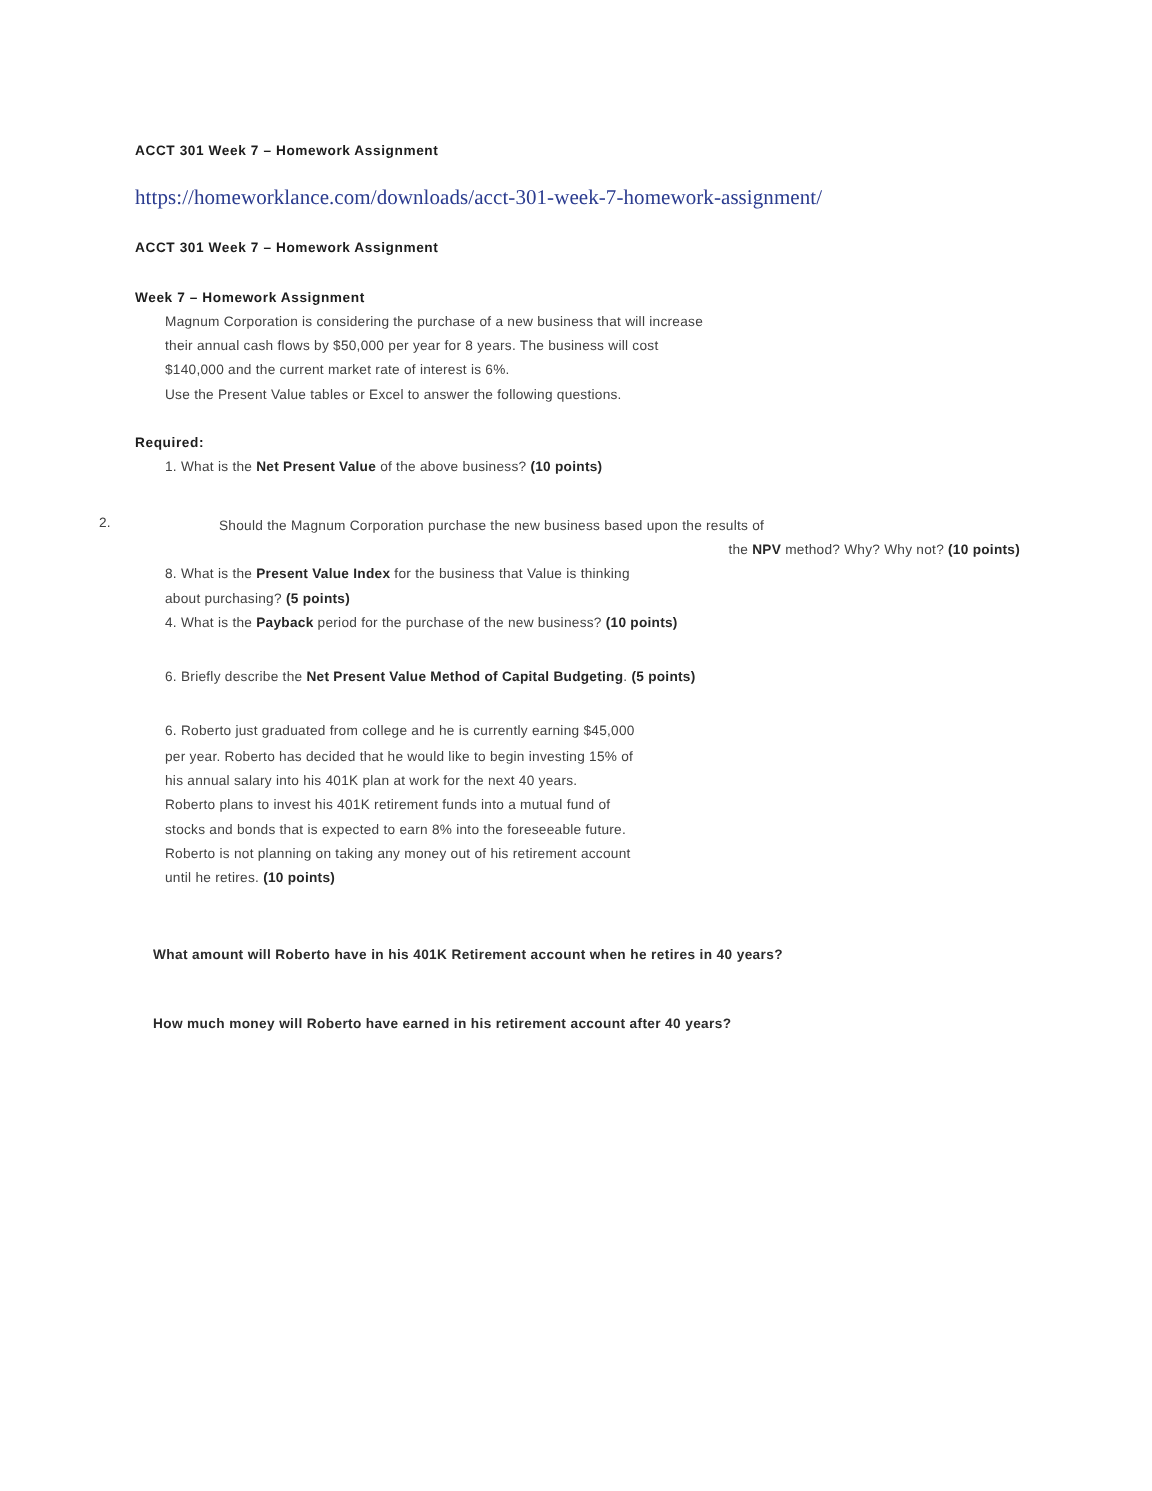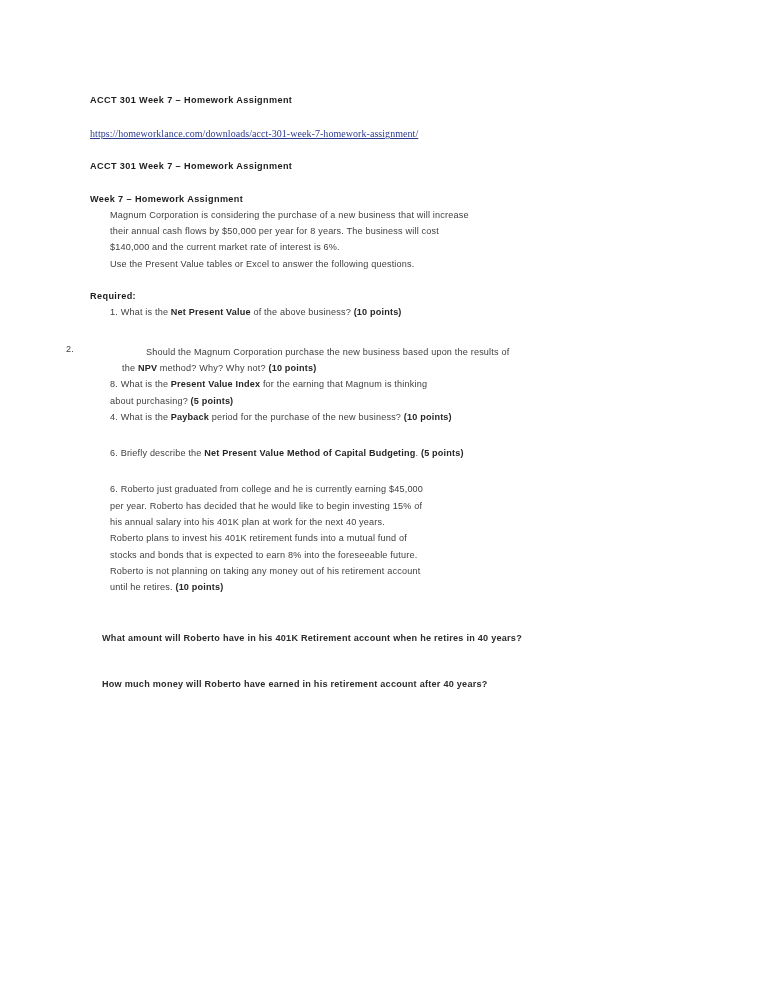--- a/index.html
+++ b/index.html
@@ -49,23 +49,22 @@
     color: #1c1c1c;
     white-space: nowrap;
   }
   .gap-md { height: 16px; }
   .gap-lg { height: 20px; }
   .link-row {
     line-height: 16px;
   }
   .doc-link {
     font-family: "Liberation Serif", serif;
-    font-size: 10px;
+    font-size: 14px;
     color: #2a3b8f;
-    text-decoration: underline;
     letter-spacing: 0.05px;
     cursor: pointer;
     white-space: nowrap;
   }
   .num-block {
     position: relative;
     white-space: nowrap;
   }
   .num-marker {
     position: absolute;
@@ -77,21 +76,21 @@
     letter-spacing: 0.18px;
   }
   .num-text-first {
     display: inline-block;
     padding-left: 56px;
     font-size: 9.1px;
     line-height: 16.3px;
     letter-spacing: 0.18px;
     color: #404040;
   }
-  .indent-2 { padding-left: 12px; }
+  .indent-2 { padding-left: 12px; text-align: right; }
   .q-bold {
     font-size: 9.1px;
     line-height: 16.3px;
     font-weight: bold;
     letter-spacing: 0.25px;
     color: #2b2b2b;
     white-space: nowrap;
     padding-left: 12px;
     margin-top: 14px;
   }
@@ -130,21 +129,21 @@
     <div class="line"><span>1. What is the </span><span class="bold">Net Present Value</span><span> of the above business?  </span><span class="bold">(10 points)</span></div>
 
     <div class="gap-lg"></div>
 
     <div class="num-block">
       <span class="num-marker">2.</span>
       <span class="num-text-first">Should the Magnum Corporation purchase the new business based upon the results of</span>
     </div>
     <div class="line indent-2"><span>the </span><span class="bold">NPV</span><span> method?  Why?  Why not? </span><span class="bold">(10 points)</span></div>
 
-    <div class="line"><span>8. What is the </span><span class="bold">Present Value Index</span><span> for the earning that Magnum is thinking</span></div>
+    <div class="line"><span>8. What is the </span><span class="bold">Present Value Index</span><span> for the business that Value is thinking</span></div>
     <div class="line"><span>about purchasing?  </span><span class="bold">(5 points)</span></div>
 
     <div class="line"><span>4. What is the </span><span class="bold">Payback</span><span> period for the purchase of the new business?  </span><span class="bold">(10 points)</span></div>
 
     <div class="gap-lg"></div>
 
     <div class="line"><span>6. Briefly describe the </span><span class="bold">Net Present Value Method of Capital Budgeting</span><span>.  </span><span class="bold">(5 points)</span></div>
 
     <div class="gap-lg"></div>
 

